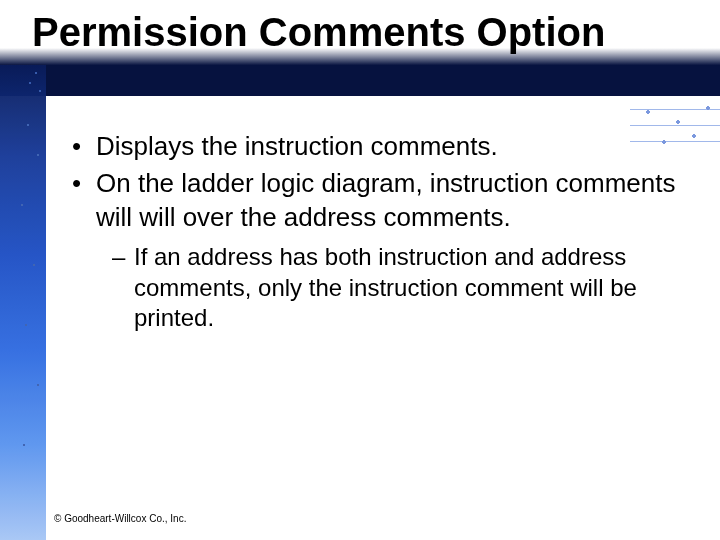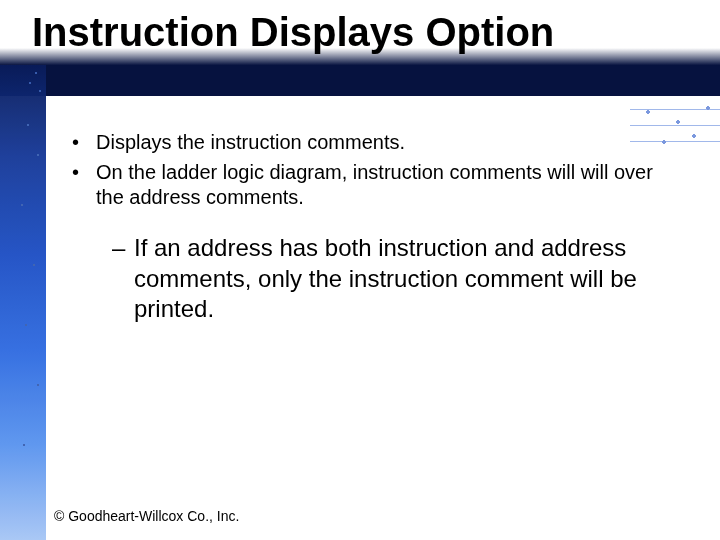--- a/index.html
+++ b/index.html
@@ -68,68 +68,68 @@
     opacity: 0.8;
   }
   .body {
     position: absolute;
     top: 130px;
     left: 72px;
     right: 40px;
     color: #000;
   }
   .b1 {
-    font-size: 20px;
+    font-size: 26px;
     line-height: 1.28;
     margin-bottom: 4px;
     padding-left: 24px;
     text-indent: -24px;
   }
   .b1::before {
     content: "•";
     display: inline-block;
     width: 24px;
     text-indent: 0;
   }
   .b2 {
     font-size: 24px;
     line-height: 1.28;
-    margin-top: 22px;
+    margin-top: 8px;
     padding-left: 62px;
     text-indent: -22px;
   }
   .b2::before {
     content: "–";
     display: inline-block;
     width: 22px;
     text-indent: 0;
   }
   .footer-left {
     position: absolute;
     left: 54px;
     bottom: 16px;
-    font-size: 14px;
+    font-size: 10px;
     color: #000;
   }
   .footer-right {
     position: absolute;
     right: 18px;
     bottom: 16px;
     font-size: 9px;
     color: #000;
     text-align: right;
   }
 </style>
 </head>
 <body>
 
 <div class="slide">
 
   <div class="title-band">
-    <div class="title-text">Instruction Displays Option</div>
+    <div class="title-text">Permission Comments Option</div>
   </div>
 
   <div class="side-art"></div>
   <div class="right-dots"></div>
 
   <div class="body">
     <div class="b1">Displays the instruction comments.</div>
     <div class="b1">On the ladder logic diagram, instruction comments will will over the address comments.</div>
     <div class="b2">If an address has both instruction and address comments, only the instruction comment will be printed.</div>
   </div>

